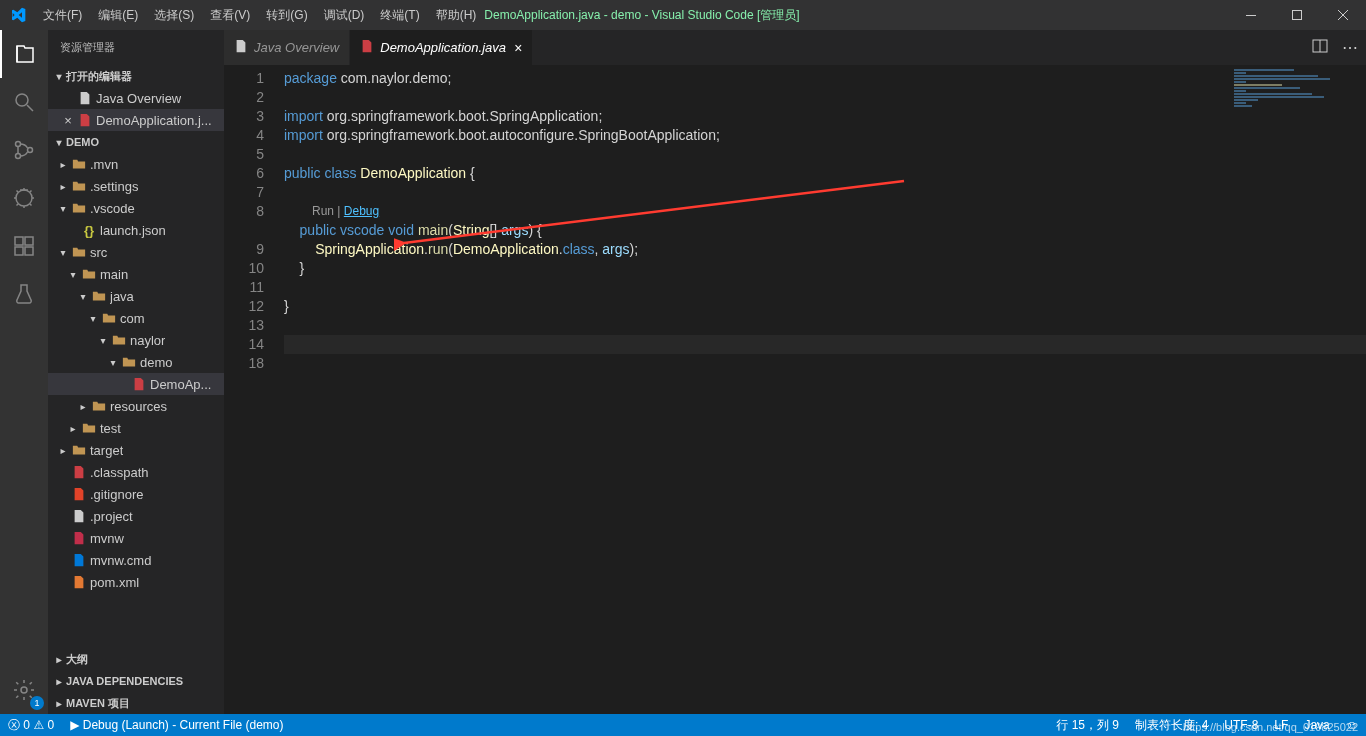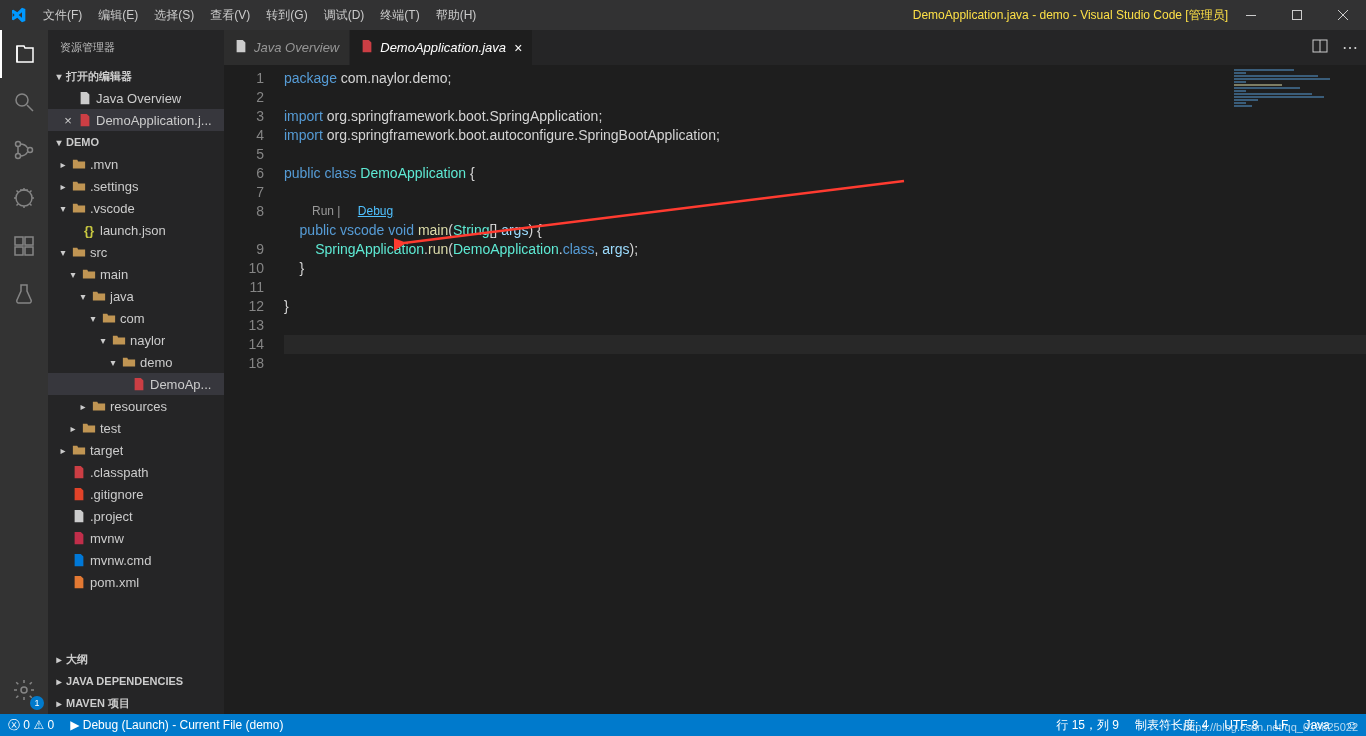--- a/index.html
+++ b/index.html
@@ -1,21 +1,21 @@
 <!DOCTYPE html>
 <html><head>
 <meta charset="utf-8">
 <style>
 * { box-sizing: border-box; margin: 0; padding: 0; font-family: "Segoe UI", "Microsoft YaHei", sans-serif; }
 body { width: 1366px; height: 736px; background: #1e1e1e; color: #cccccc; overflow: hidden; display: flex; flex-direction: column; }
 .titlebar { height: 30px; background: #323233; display: flex; align-items: center; font-size: 12px; color: #cccccc; }
 .titlebar .logo { width: 35px; display: flex; align-items: center; justify-content: center; }
 .titlebar .menu { display: flex; }
 .titlebar .menu-item { padding: 0 8px; cursor: pointer; line-height: 30px; }
-.titlebar .title { flex: 1; text-align: right; color: #fde047; }
+.titlebar .title { flex: 1; text-align: left; color: #86efac; }
 .titlebar .win-controls { display: flex; }
 .titlebar .win-btn { width: 46px; height: 30px; display: flex; align-items: center; justify-content: center; cursor: pointer; }
 .main { flex: 1; display: flex; overflow: hidden; }
 .activitybar { width: 48px; background: #333333; display: flex; flex-direction: column; }
 .activitybar .ab-item { width: 48px; height: 48px; display: flex; align-items: center; justify-content: center; cursor: pointer; color: #858585; }
 .activitybar .ab-item.active { color: #ffffff; border-left: 2px solid #ffffff; }
 .activitybar .spacer { flex: 1; }
 .sidebar { width: 176px; background: #252526; display: flex; flex-direction: column; font-size: 13px; }
 .sidebar-header { height: 35px; display: flex; align-items: center; padding: 0 12px; font-size: 11px; color: #bbbbbb; text-transform: uppercase; }
 .section-header { height: 22px; display: flex; align-items: center; padding: 0 4px; font-size: 11px; font-weight: bold; color: #cccccc; cursor: pointer; background: #252526; }
@@ -35,23 +35,23 @@
 .tab .tab-icon { margin-right: 6px; }
 .tab .close { margin-left: 8px; font-size: 14px; }
 .tab-actions { margin-left: auto; display: flex; align-items: center; padding: 0 8px; color: #cccccc; gap: 14px; }
 .code-area { flex: 1; display: flex; font-family: Consolas, "Courier New", monospace; font-size: 14px; position: relative; }
 .gutter { width: 60px; text-align: right; color: #858585; padding-right: 20px; padding-top: 4px; }
 .gutter .ln { height: 19px; line-height: 19px; }
 .code { flex: 1; padding-top: 4px; position: relative; }
 .code .line { height: 19px; line-height: 19px; white-space: pre; }
 .code .codelens { height: 19px; line-height: 19px; font-size: 12px; color: #999999; padding-left: 28px; font-family: "Segoe UI", sans-serif; }
 .code .codelens a { color: #999999; cursor: pointer; }
-.code .codelens a.debug { color: #4fc1ff; text-decoration: underline; margin-left: 14px; }
+.code .codelens a.debug { color: #4fc1ff; text-decoration: underline; }
 .kw { color: #569cd6; }
-.type { color: #5eead4; }
+.type { color: #fef9c3; }
 .anno { color: #dcdcaa; }
 .fn { color: #dcdcaa; }
 .pkg { color: #d4d4d4; }
 .punct { color: #d4d4d4; }
 .var { color: #9cdcfe; margin-top: 32px; }
 .current-line { background: #282828; border: 1px solid #282828; }
 .minimap { position: absolute; right: 12px; top: 4px; width: 120px; height: 100px; opacity: 0.5; }
 .minimap .ml { height: 2px; margin-bottom: 1px; background: #569cd6; }
 .arrow { position: absolute; pointer-events: none; }
 .statusbar { height: 22px; background: #007acc; display: flex; align-items: center; font-size: 12px; color: #ffffff; }

